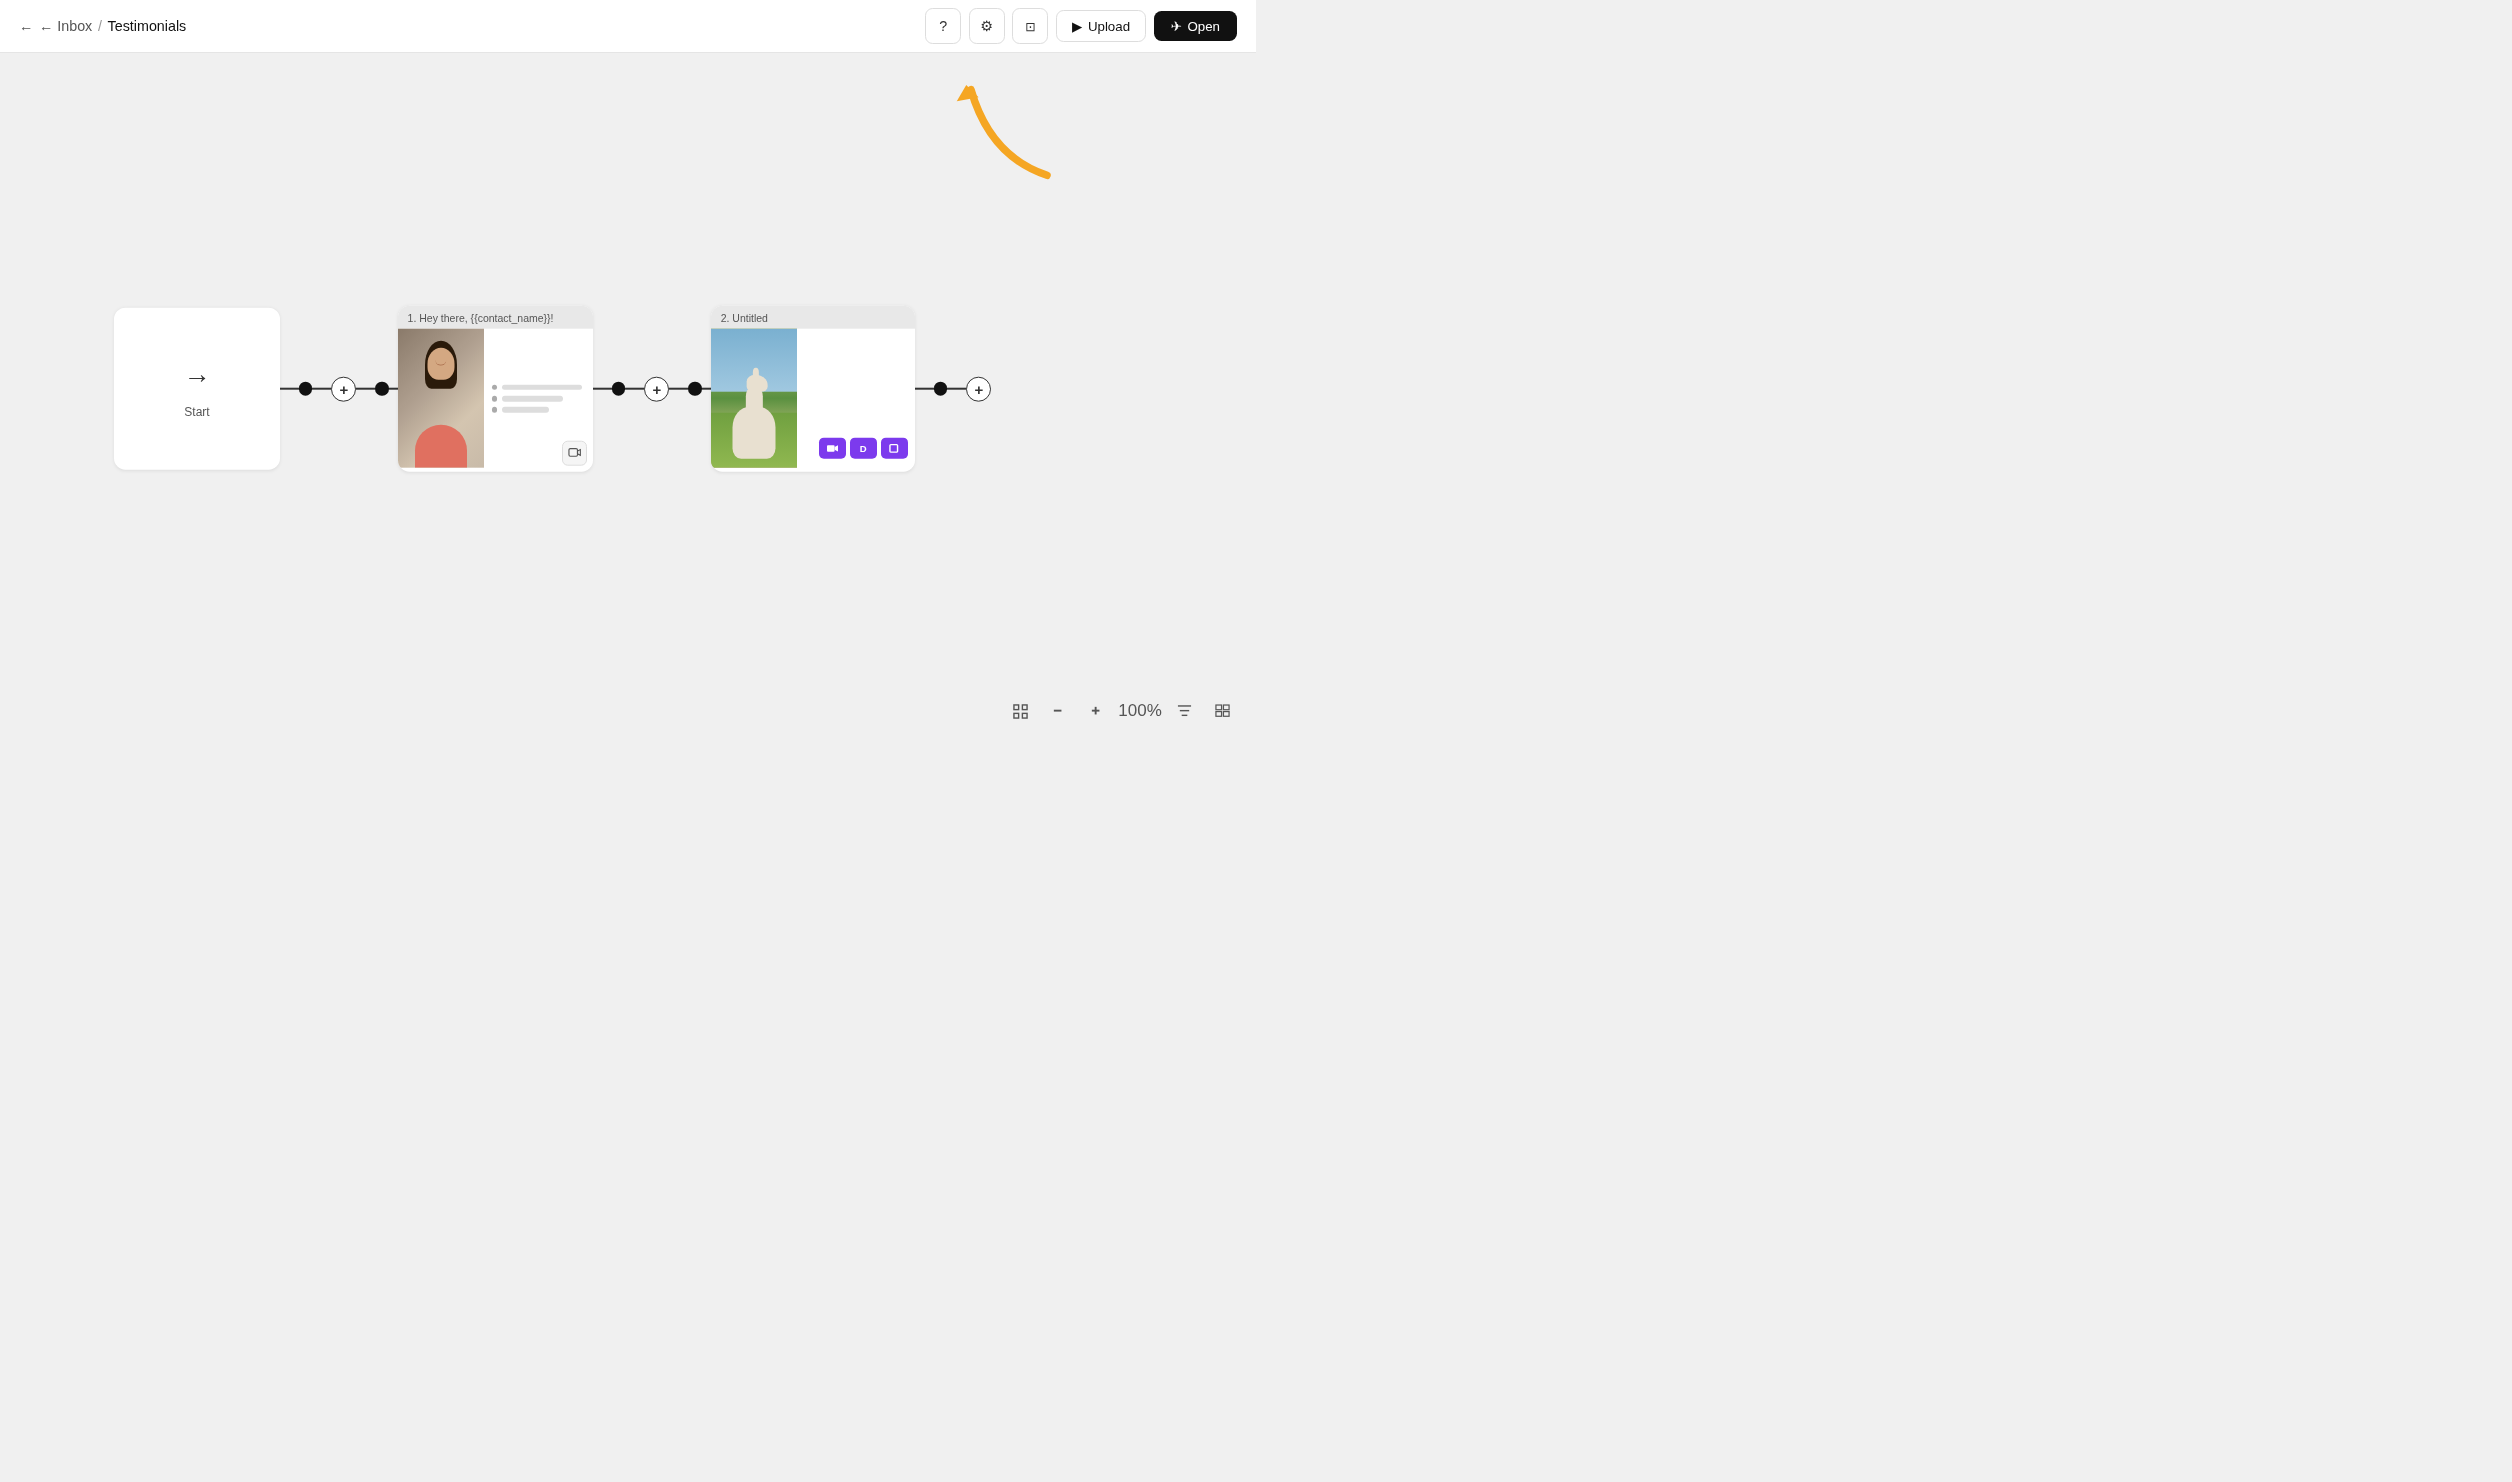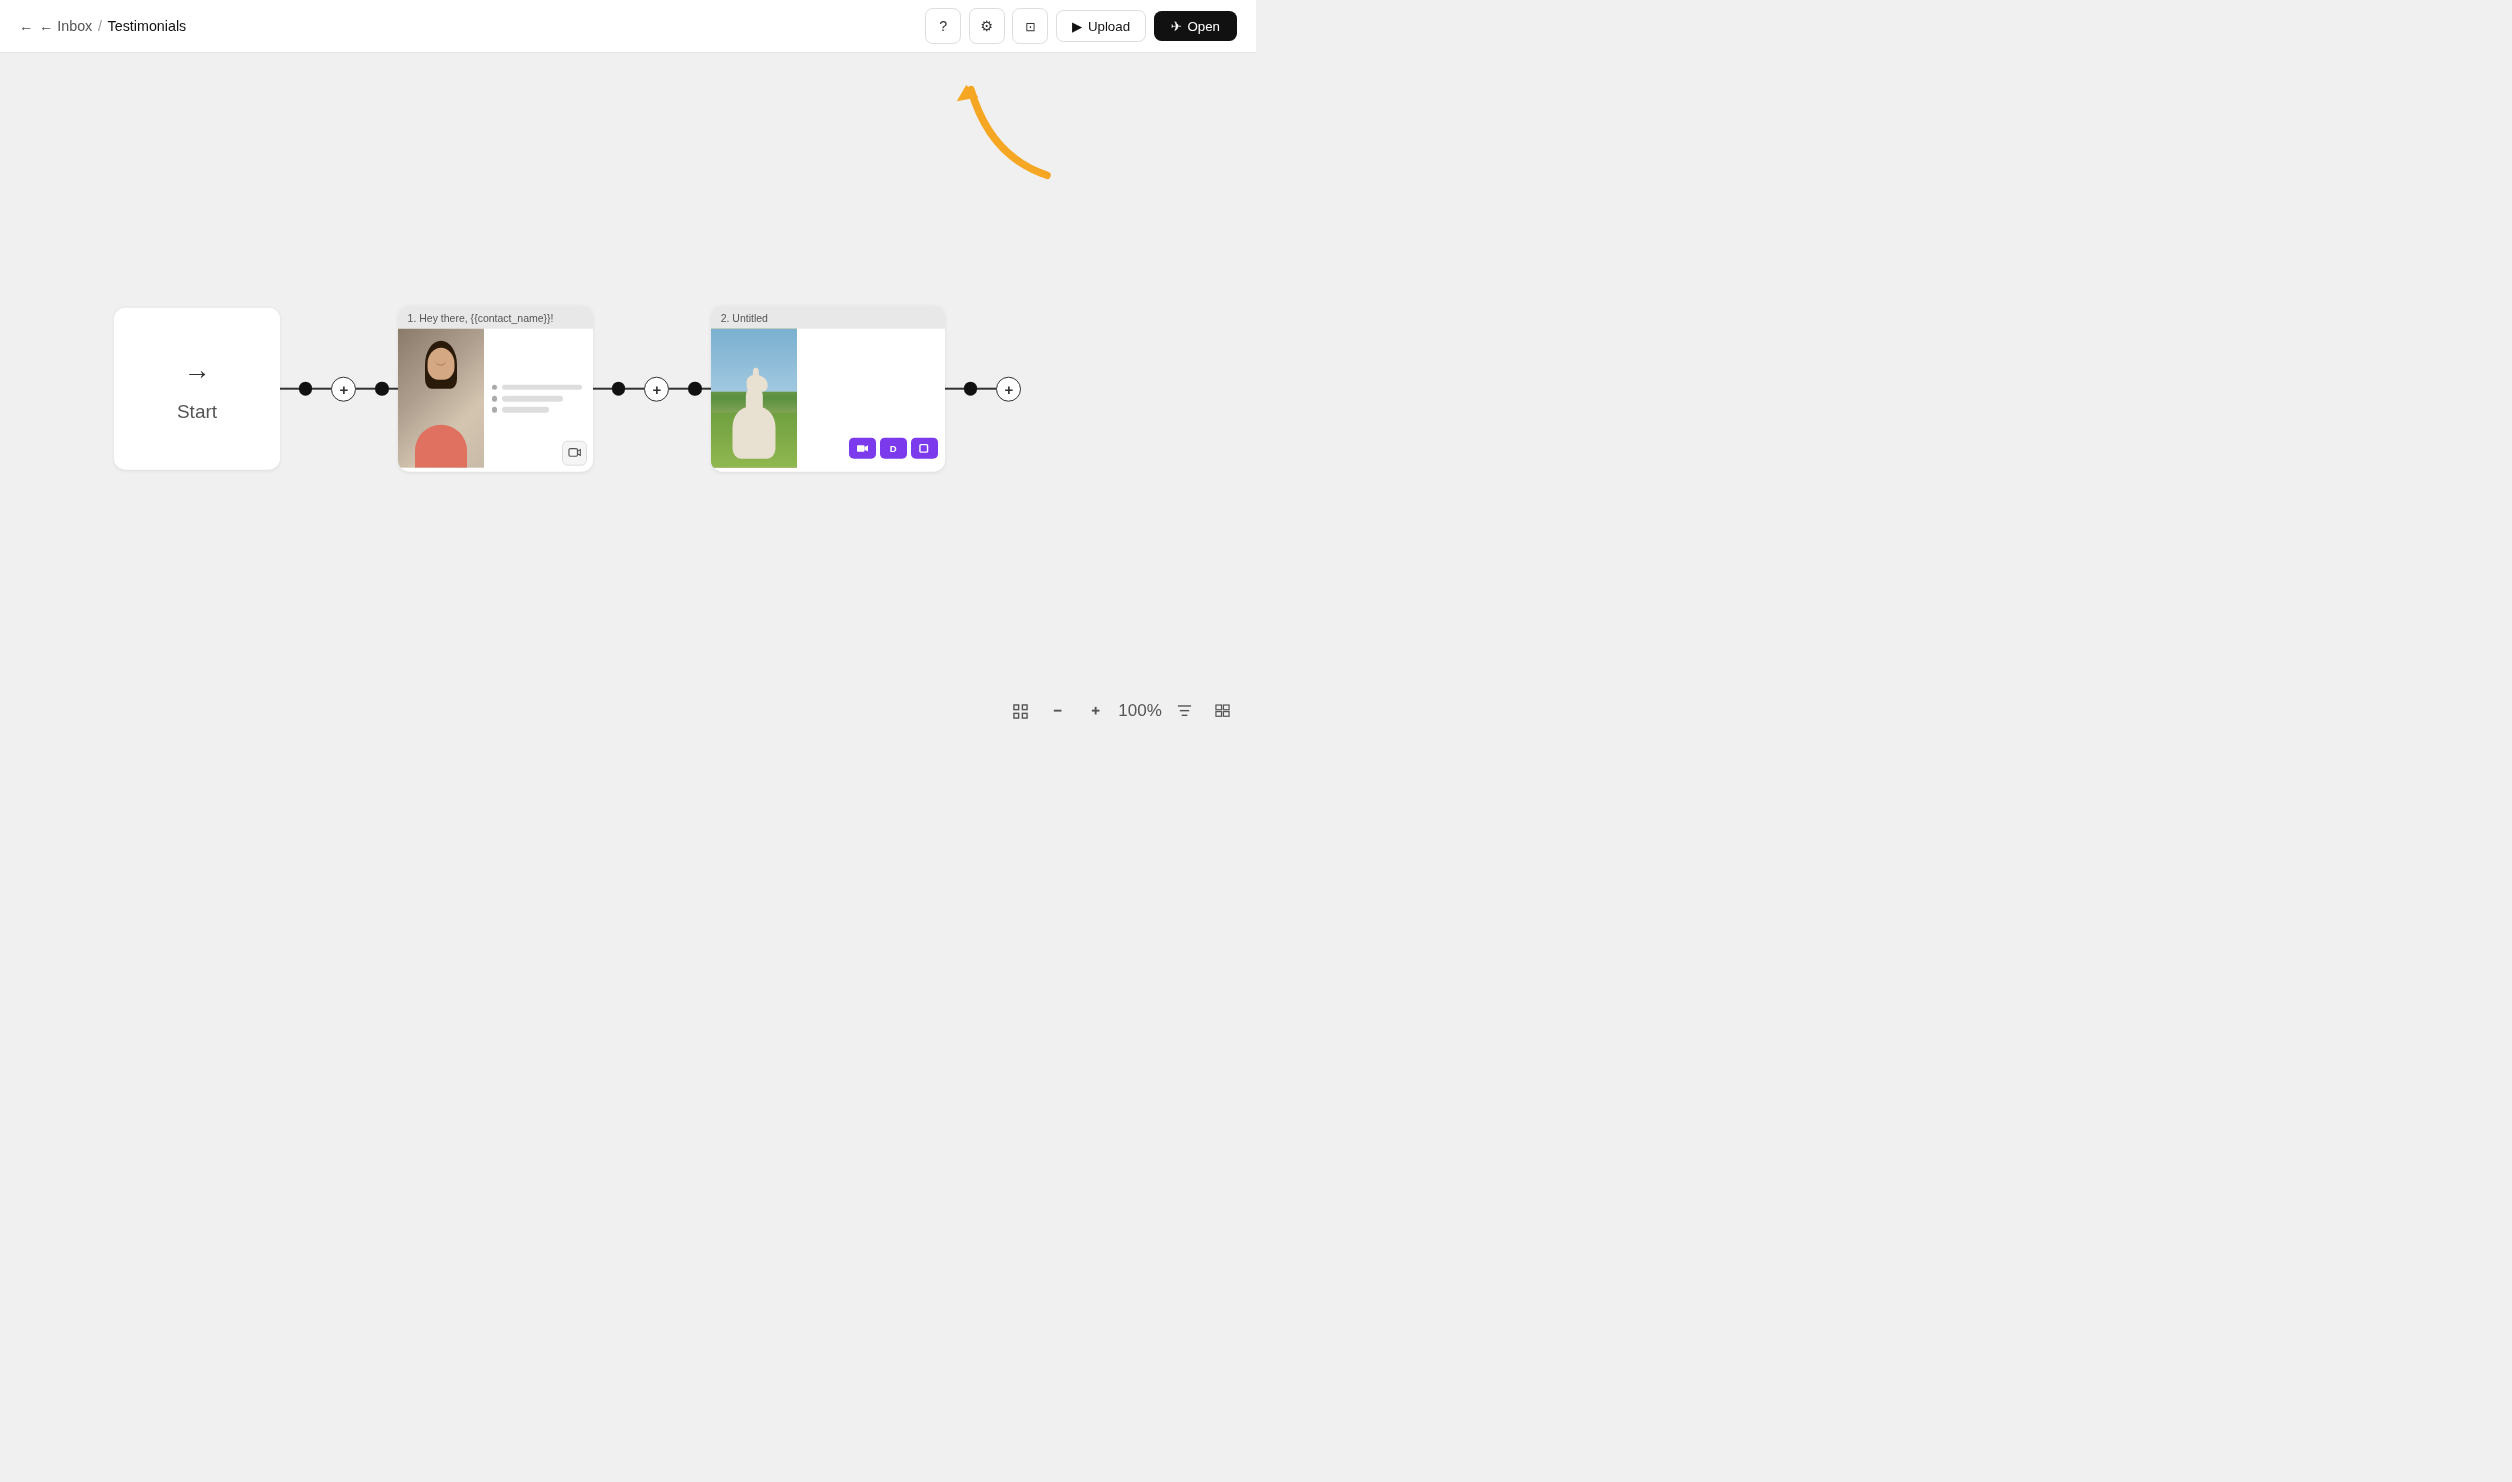--- a/index.html
+++ b/index.html
@@ -184,21 +184,21 @@
       gap: 15px;
       box-shadow: 0 1px 3.8px rgba(0,0,0,0.08);
       flex-shrink: 0;
     }
     .start-arrow {
       font-size: 27px;
       font-weight: bold;
       color: #333;
     }
     .start-label {
-      font-size: 19px;
+      font-size: 12px;
       color: #555;
     }
 
     .question-card {
       width: 195px;
       height: 166px;
       background: #fff;
       border-radius: 11.4px;
       overflow: hidden;
       box-shadow: 0 1px 3.8px rgba(0,0,0,0.08);
@@ -617,21 +617,21 @@
     <div class="connector">
       <div class="line" style="width:19px;"></div>
       <div class="dot"></div>
       <div class="line" style="width:19px;"></div>
       <div class="plus-btn">+</div>
       <div class="line" style="width:19px;"></div>
       <div class="dot"></div>
       <div class="line" style="width:9.5px;"></div>
     </div>
 
-    <div class="question-card" style="width:234px;">
+    <div class="question-card" style="width:204px;">
       <div class="card-title-bar">2. Untitled</div>
       <div class="card-body">
 
         <div class="llama-photo">
           <div class="sky-bg"></div>
           <div class="grass-bg"></div>
           <div class="llama-body"></div>
           <div class="llama-neck"></div>
           <div class="llama-head"></div>
           <div class="llama-ear"></div>

